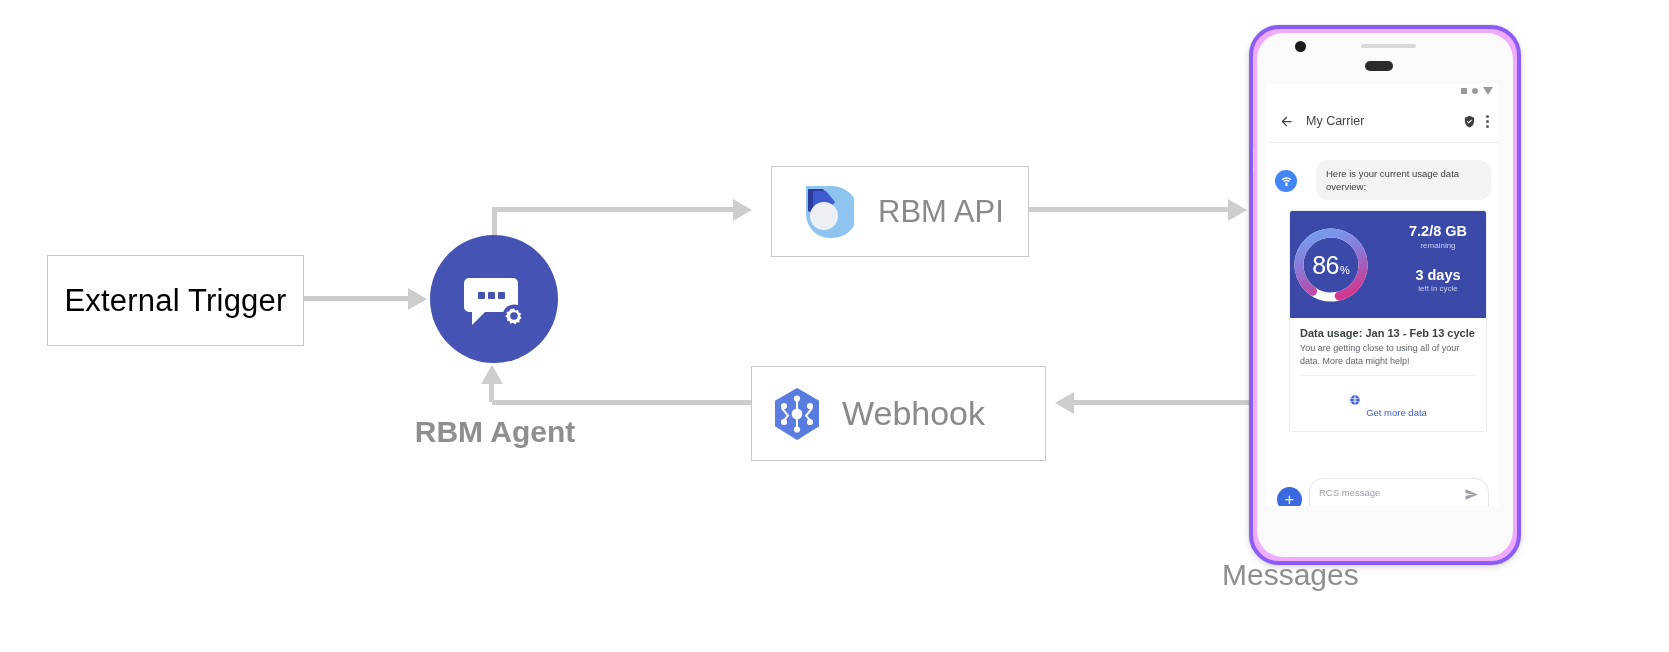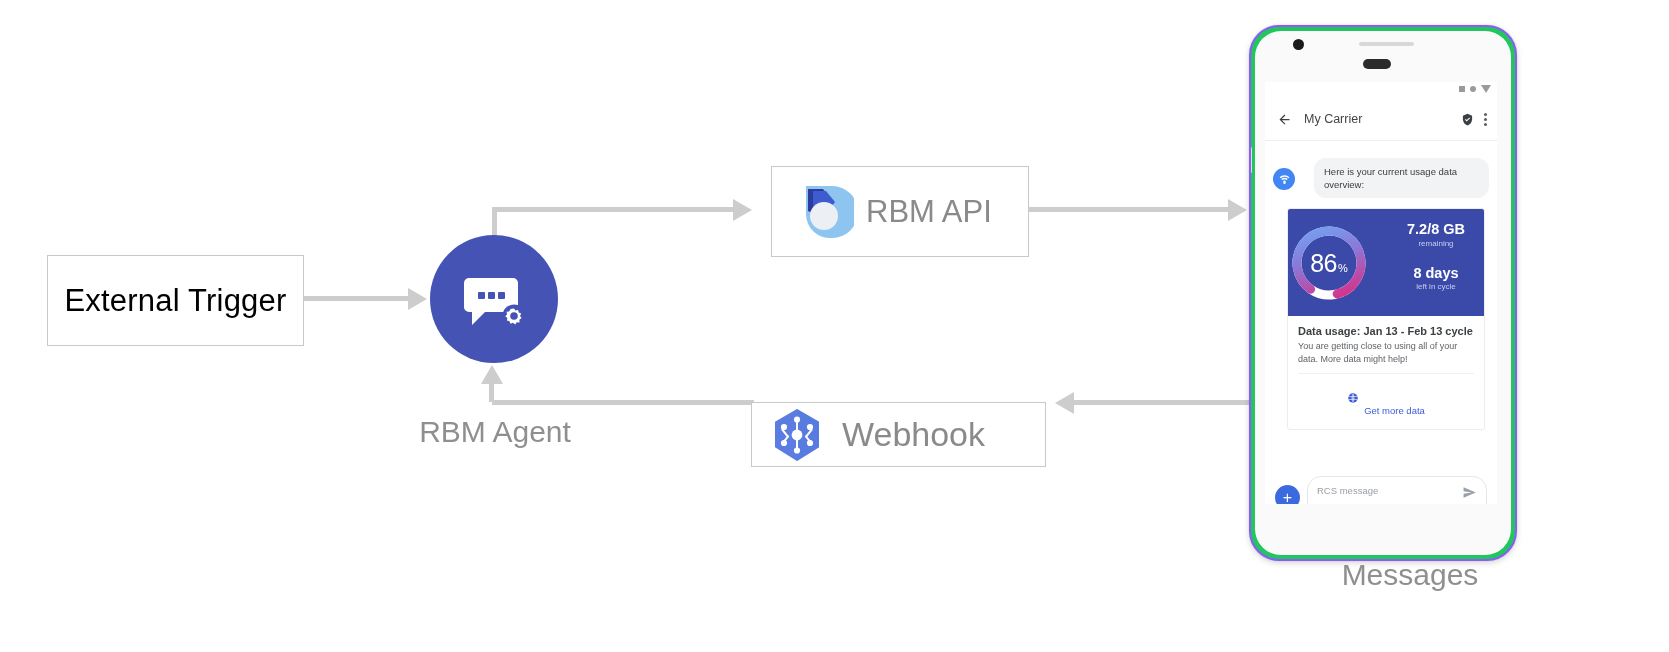--- a/index.html
+++ b/index.html
@@ -19,52 +19,52 @@
     color:#8c8c8c;font-weight:400;white-space:nowrap;
     font-family:"Liberation Sans","DejaVu Sans",sans-serif;
   }
 
   
   #ext-trigger{left:47px;top:255px;width:257px;height:91px;
                justify-content:center;}
   #ext-trigger .node-label{font-size:31px;color:#000000;letter-spacing:.2px;}
 
   
-  #rbm-api-box{left:771px;top:166px;width:258px;height:91px;padding-left:14px;}
+  #rbm-api-box{left:771px;top:166px;width:258px;height:91px;padding-left:14px;gap:12px;}
   #rbm-api-box .node-label{font-size:31px;color:#8a8a8a;margin-left:12px;}
 
   
-  #webhook-box{left:751px;top:366px;width:295px;height:65px;padding-left:14px;margin-top:36px;}
+  #webhook-box{left:751px;top:366px;width:295px;height:95px;padding-left:14px;}
   #webhook-box .node-label{font-size:34px;color:#8a8a8a;margin-left:14px;}
 
   
   #agent-circle{
     left:430px;top:235px;width:128px;height:128px;border-radius:50%;
     background:#4453b4;display:flex;align-items:center;justify-content:center;
   }
   #agent-label{left:410px;top:415px;width:170px;text-align:center;
-               font-size:30px;color:#8f8f8f;}
+               font-size:30px;color:#8f8f8f;font-weight:bold;}
 
   
   .line-h{position:absolute;height:5px;background:#cdcdcd;}
   .line-v{position:absolute;width:5px;background:#cdcdcd;}
   .arrow-r{position:absolute;width:0;height:0;
     border-top:11px solid transparent;border-bottom:11px solid transparent;
     border-left:19px solid #cdcdcd;}
   .arrow-l{position:absolute;width:0;height:0;
     border-top:11px solid transparent;border-bottom:11px solid transparent;
     border-right:19px solid #cdcdcd;}
   .arrow-u{position:absolute;width:0;height:0;
     border-left:11px solid transparent;border-right:11px solid transparent;
     border-bottom:19px solid #cdcdcd;}
 
   
   #phone{
     left:1249px;top:25px;width:264px;height:532px;border-radius:30px;
-    background:#22c55e;border:2px solid #8b5cf6;
+    background:#f0abfc;border:4px solid #8b5cf6;
     box-shadow:0 2px 6px rgba(0,0,0,.16),0 0 0 1px rgba(0,0,0,.03);
     overflow:hidden;
   }
   #phone-body{position:absolute;inset:4px;border-radius:26px;background:#fafafa;}
   #phone-side-btn{position:absolute;left:-2px;top:120px;width:3px;height:26px;
                   background:#dcdcdc;border-radius:2px;}
   #phone-cam{position:absolute;left:42px;top:12px;width:11px;height:11px;
              border-radius:50%;background:#1a1a1a;}
   #phone-speaker-top{position:absolute;left:108px;top:15px;width:55px;height:4px;
              border-radius:3px;background:#d8d8d8;}
@@ -128,21 +128,21 @@
   
   #composer{position:absolute;left:10px;top:394px;width:212px;display:flex;
             align-items:center;gap:7px;}
   #plus-btn{width:25px;height:25px;border-radius:50%;background:#3b6ae0;
             flex:none;display:flex;align-items:center;justify-content:center;
             color:#fff;font-size:16px;line-height:1;}
   #input-pill{flex:1;height:25px;border:1px solid #e6e6e6;border-radius:14px;
               display:flex;align-items:flex-start;padding:8px 9px;}
   #input-placeholder{flex:1;font-size:9.5px;color:#9aa0a6;}
 
-  #messages-label{left:1290px;top:558px;width:240px;text-align:center;
+  #messages-label{left:1222px;top:558px;width:240px;
                   font-size:30px;color:#8f8f8f;}
 </style>
 </head>
 <body>
 
 <div id="stage">
 
   <div class="line-h" style="left:304px;top:296px;width:106px;"></div>
   <div class="arrow-r" style="left:408px;top:288px;"></div>
 
@@ -272,21 +272,21 @@
               <span id="gauge-pct">86</span>
               <span id="gauge-sym">%</span>
             </div>
           </div>
           <div id="gauge-stats">
             <div>
               <div class="stat-big">7.2/8 GB</div>
               <div class="stat-sub">remaining</div>
             </div>
             <div id="stat-block-2">
-              <div class="stat-big">8 days</div>
+              <div class="stat-big">3 days</div>
               <div class="stat-sub">left in cycle</div>
             </div>
           </div>
         </div>
 
         <div id="card-text">
           <div id="card-title">Data usage: Jan 13 - Feb 13 cycle</div>
           <div id="card-desc">You are getting close to using all of your data. More data might help!</div>
           <div id="card-action">
             <svg width="12" height="12" viewBox="0 0 24 24">

